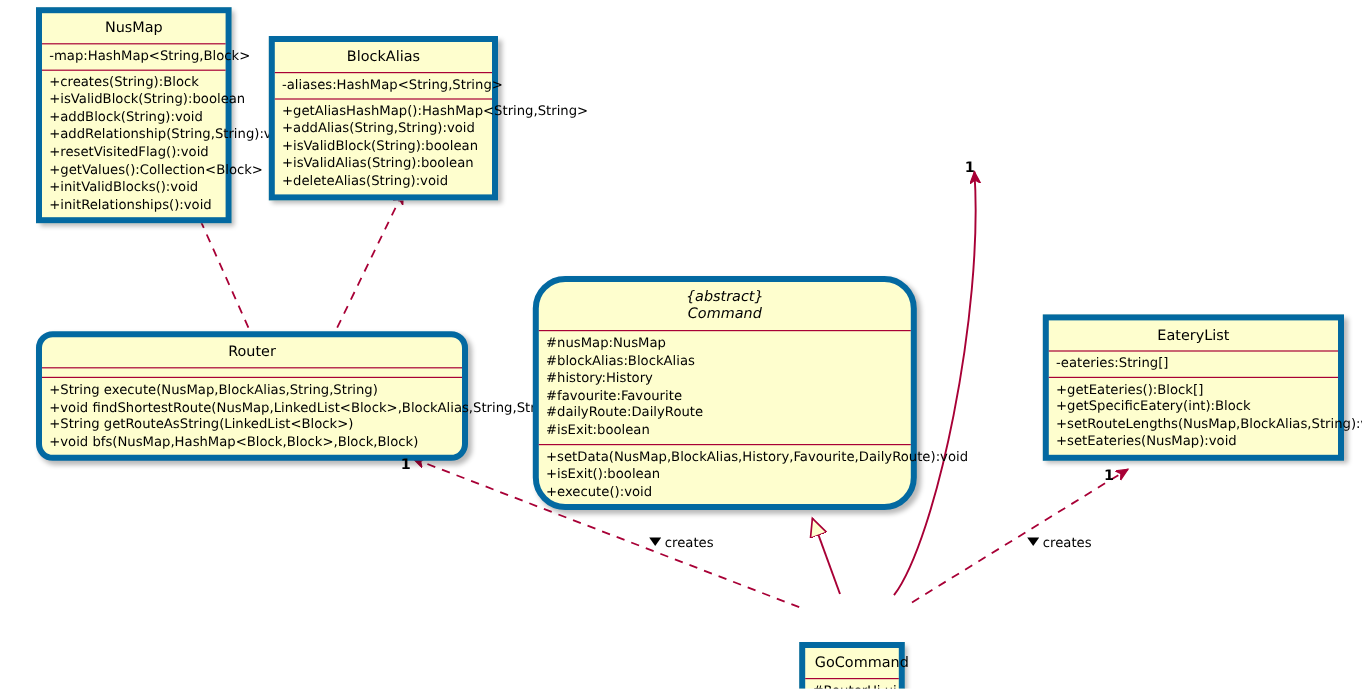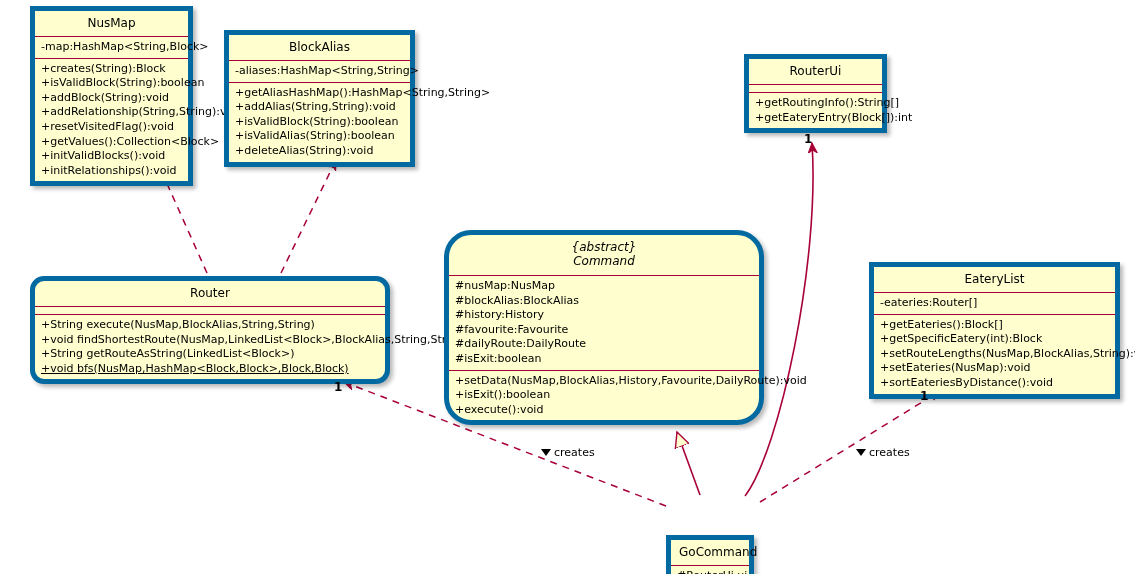--- a/index.html
+++ b/index.html
@@ -68,21 +68,20 @@
     height: 7px;
   }
   .member {
     font-size: 11px;
     color: #000000;
     line-height: 14.6px;
     white-space: nowrap;
     padding-left: 2px;
   }
   .member.static {
-    text-decoration: underline;
   }
 
   
   .edge-label {
     position: absolute;
     font-size: 11px;
     color: #000000;
     white-space: nowrap;
     z-index: 6;
   }
@@ -177,30 +176,20 @@
     <div class="cls-sep"></div>
     <div class="cls-compartment">
       <div class="member">+getAliasHashMap():HashMap&lt;String,String&gt;</div>
       <div class="member">+addAlias(String,String):void</div>
       <div class="member">+isValidBlock(String):boolean</div>
       <div class="member">+isValidAlias(String):boolean</div>
       <div class="member">+deleteAlias(String):void</div>
     </div>
   </div>
 
-  <div class="uml-class" id="box-routerui" style="left:744px; top:54px; width:143px;">
-    <div class="cls-title">RouterUi</div>
-    <div class="cls-sep"></div>
-    <div class="cls-compartment empty"></div>
-    <div class="cls-sep"></div>
-    <div class="cls-compartment">
-      <div class="member">+getRoutingInfo():String[]</div>
-      <div class="member">+getEateryEntry(Block[]):int</div>
-    </div>
-  </div>
 
   <div class="uml-class" id="box-router" style="left:30px; top:276px; width:360px;border-radius:14px;">
     <div class="cls-title">Router</div>
     <div class="cls-sep"></div>
     <div class="cls-compartment empty"></div>
     <div class="cls-sep"></div>
     <div class="cls-compartment">
       <div class="member">+String execute(NusMap,BlockAlias,String,String)</div>
       <div class="member">+void findShortestRoute(NusMap,LinkedList&lt;Block&gt;,BlockAlias,String,String)</div>
       <div class="member">+String getRouteAsString(LinkedList&lt;Block&gt;)</div>
@@ -227,29 +216,28 @@
       <div class="member">+setData(NusMap,BlockAlias,History,Favourite,DailyRoute):void</div>
       <div class="member">+isExit():boolean</div>
       <div class="member">+execute():void</div>
     </div>
   </div>
 
   <div class="uml-class" id="box-eaterylist" style="left:869px; top:262px; width:251px;">
     <div class="cls-title">EateryList</div>
     <div class="cls-sep"></div>
     <div class="cls-compartment">
-      <div class="member">-eateries:Router[]</div>
+      <div class="member">-eateries:String[]</div>
     </div>
     <div class="cls-sep"></div>
     <div class="cls-compartment">
       <div class="member">+getEateries():Block[]</div>
       <div class="member">+getSpecificEatery(int):Block</div>
       <div class="member">+setRouteLengths(NusMap,BlockAlias,String):void</div>
       <div class="member">+setEateries(NusMap):void</div>
-      <div class="member">+sortEateriesByDistance():void</div>
     </div>
   </div>
 
   <div class="uml-class" id="box-gocommand" style="left:666px; top:493px; width:88px;margin-top:42px;">
     <div class="cls-title">GoCommand</div>
     <div class="cls-sep"></div>
     <div class="cls-compartment">
       <div class="member">#RouterUi ui</div>
     </div>
     <div class="cls-sep"></div>

